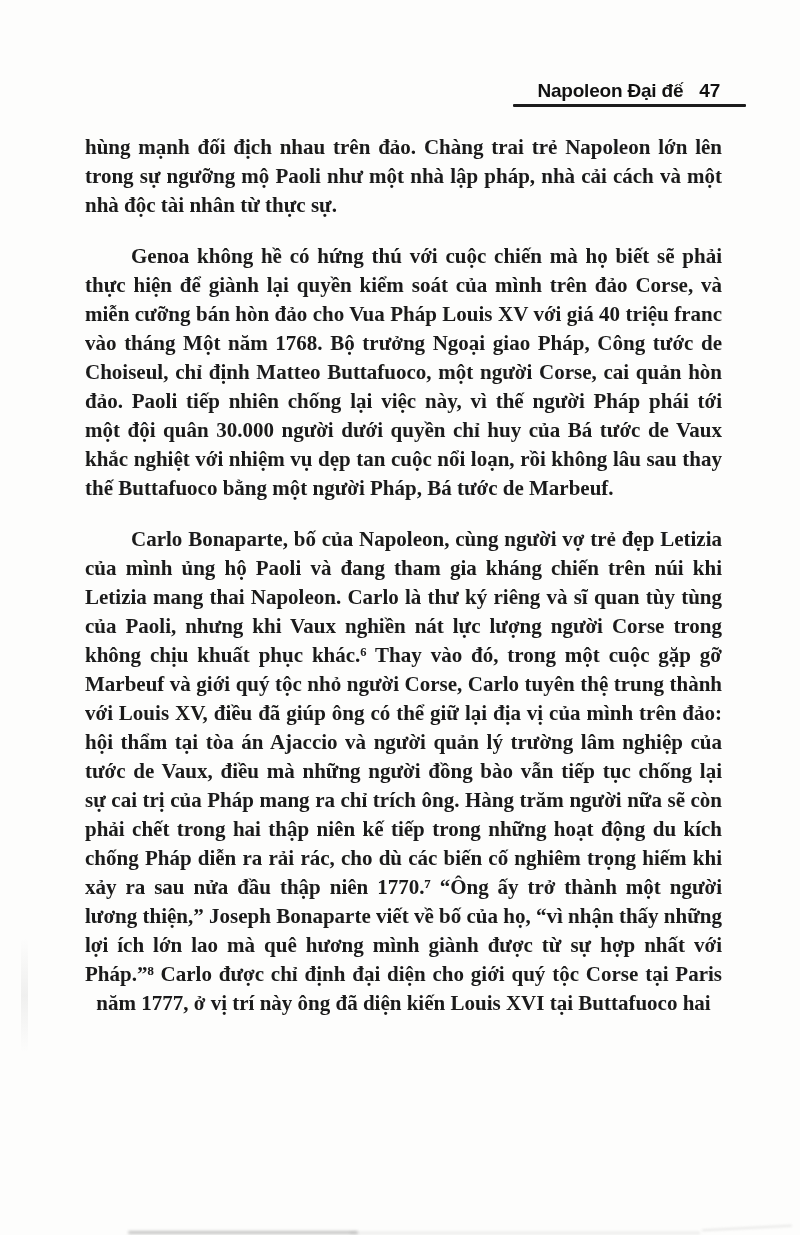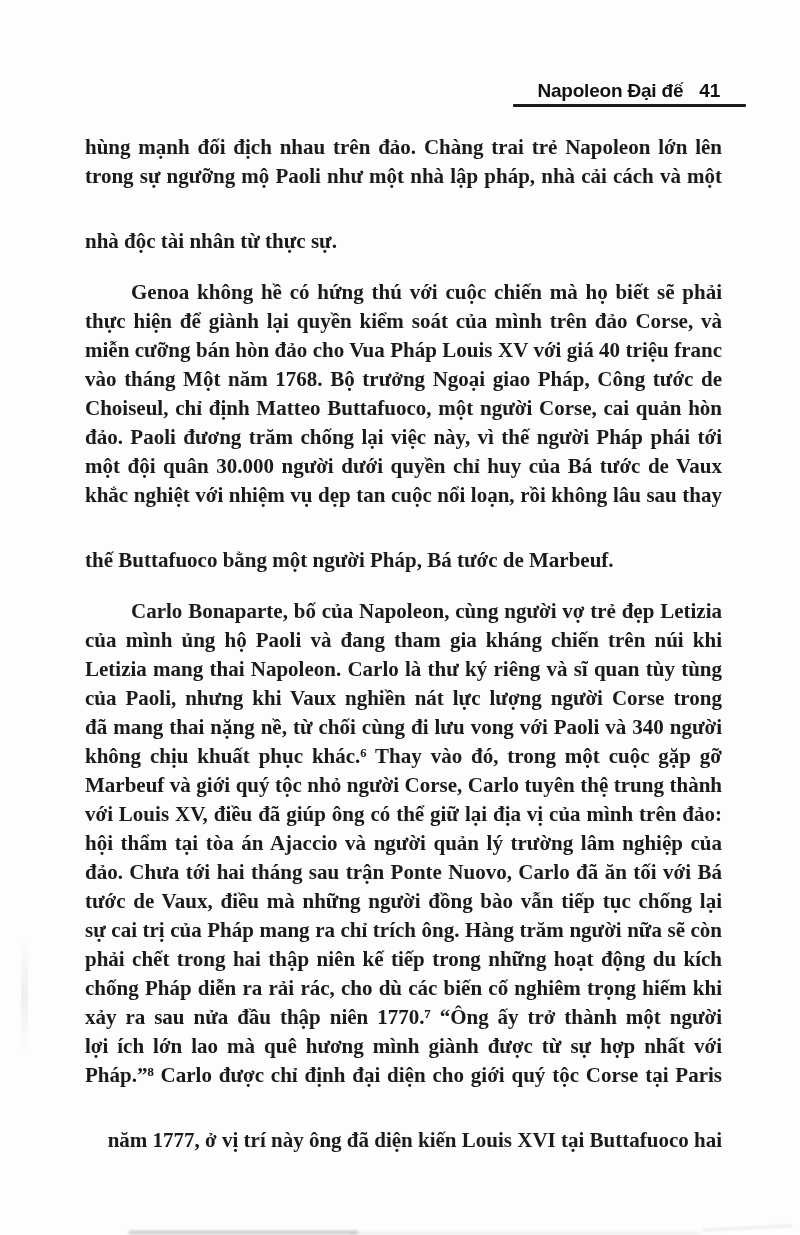--- a/index.html
+++ b/index.html
@@ -56,23 +56,22 @@
     height: 29px;
     line-height: 29px;
     font-size: 21px;
     text-align: justify;
     text-align-last: justify;
     overflow: hidden;
     white-space: normal;
     font-weight: bold;
   }
   .line.last {
-    text-align: right;
+    text-align: center;
     text-align-last: left;
-    margin-top: 36px;
   }
   .line.indent {
     padding-left: 46px;
   }
   
   .scan-streak-left {
     position: absolute;
     left: 21px;
     top: 938px;
     width: 7px;
@@ -109,57 +108,56 @@
     transform: rotate(-3deg);
     filter: blur(1px);
   }
 </style>
 </head>
 <body>
 
 <div class="page">
 
   <div class="page-header-text">
-    <span>Napoleon Đại đế</span><span class="page-num">41</span>
+    <span>Napoleon Đại đế</span><span class="page-num">47</span>
   </div>
   <div class="header-rule"></div>
 
   <main class="body-text" id="body-text">
       <div class="paragraph">
         <div class="line">hùng mạnh đối địch nhau trên đảo. Chàng trai trẻ Napoleon lớn lên</div>
         <div class="line">trong sự ngưỡng mộ Paoli như một nhà lập pháp, nhà cải cách và một</div>
         <div class="line last">nhà độc tài nhân từ thực sự.</div>
       </div>
       <div class="paragraph">
         <div class="line indent">Genoa không hề có hứng thú với cuộc chiến mà họ biết sẽ phải</div>
         <div class="line">thực hiện để giành lại quyền kiểm soát của mình trên đảo Corse, và</div>
         <div class="line">miễn cưỡng bán hòn đảo cho Vua Pháp Louis XV với giá 40 triệu franc</div>
         <div class="line">vào tháng Một năm 1768. Bộ trưởng Ngoại giao Pháp, Công tước de</div>
         <div class="line">Choiseul, chỉ định Matteo Buttafuoco, một người Corse, cai quản hòn</div>
-        <div class="line">đảo. Paoli đương trăm chống lại việc này, vì thế người Pháp phái tới</div>
+        <div class="line">đảo. Paoli tiếp nhiên chống lại việc này, vì thế người Pháp phái tới</div>
         <div class="line">một đội quân 30.000 người dưới quyền chỉ huy của Bá tước de Vaux</div>
         <div class="line">khắc nghiệt với nhiệm vụ dẹp tan cuộc nổi loạn, rồi không lâu sau thay</div>
         <div class="line last">thế Buttafuoco bằng một người Pháp, Bá tước de Marbeuf.</div>
       </div>
       <div class="paragraph">
         <div class="line indent">Carlo Bonaparte, bố của Napoleon, cùng người vợ trẻ đẹp Letizia</div>
         <div class="line">của mình ủng hộ Paoli và đang tham gia kháng chiến trên núi khi</div>
         <div class="line">Letizia mang thai Napoleon. Carlo là thư ký riêng và sĩ quan tùy tùng</div>
         <div class="line">của Paoli, nhưng khi Vaux nghiền nát lực lượng người Corse trong trận</div>
-        <div class="line">đã mang thai nặng nề, từ chối cùng đi lưu vong với Paoli và 340 người</div>
         <div class="line">không chịu khuất phục khác.⁶ Thay vào đó, trong một cuộc gặp gỡ giữa</div>
         <div class="line">Marbeuf và giới quý tộc nhỏ người Corse, Carlo tuyên thệ trung thành</div>
         <div class="line">với Louis XV, điều đã giúp ông có thể giữ lại địa vị của mình trên đảo:</div>
         <div class="line">hội thẩm tại tòa án Ajaccio và người quản lý trường lâm nghiệp của</div>
-        <div class="line">đảo. Chưa tới hai tháng sau trận Ponte Nuovo, Carlo đã ăn tối với Bá</div>
         <div class="line">tước de Vaux, điều mà những người đồng bào vẫn tiếp tục chống lại</div>
         <div class="line">sự cai trị của Pháp mang ra chỉ trích ông. Hàng trăm người nữa sẽ còn</div>
         <div class="line">phải chết trong hai thập niên kế tiếp trong những hoạt động du kích</div>
         <div class="line">chống Pháp diễn ra rải rác, cho dù các biến cố nghiêm trọng hiếm khi</div>
         <div class="line">xảy ra sau nửa đầu thập niên 1770.⁷ “Ông ấy trở thành một người Pháp</div>
+        <div class="line">lương thiện,” Joseph Bonaparte viết về bố của họ, “vì nhận thấy những</div>
         <div class="line">lợi ích lớn lao mà quê hương mình giành được từ sự hợp nhất với</div>
         <div class="line">Pháp.”⁸ Carlo được chỉ định đại diện cho giới quý tộc Corse tại Paris</div>
         <div class="line last">năm 1777, ở vị trí này ông đã diện kiến Louis XVI tại Buttafuoco hai lần.</div>
       </div>
     </main>
 
   <div class="scan-streak-left"></div>
   <div class="scan-smudge-bottom"></div>
   <div class="scan-smudge-bottom2"></div>
   <div class="scan-tick-corner"></div>

